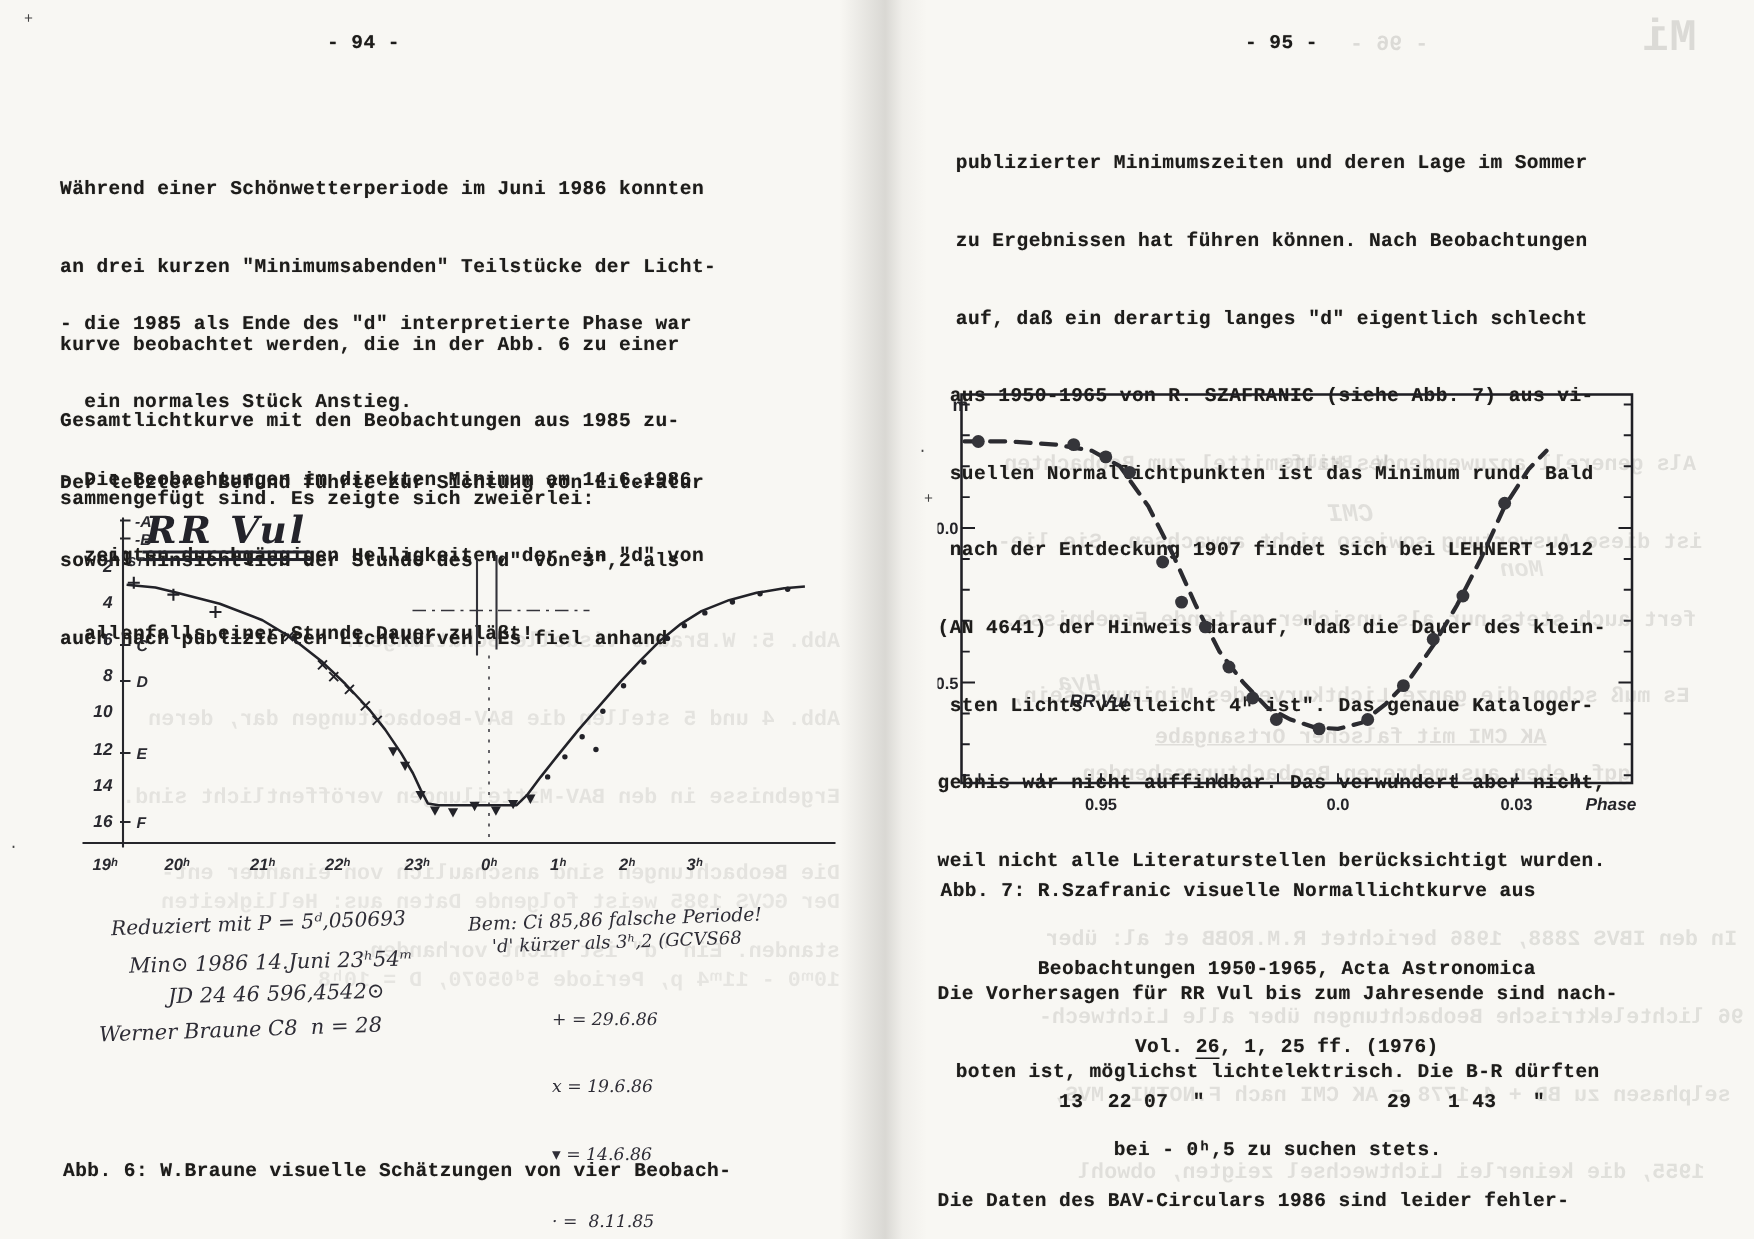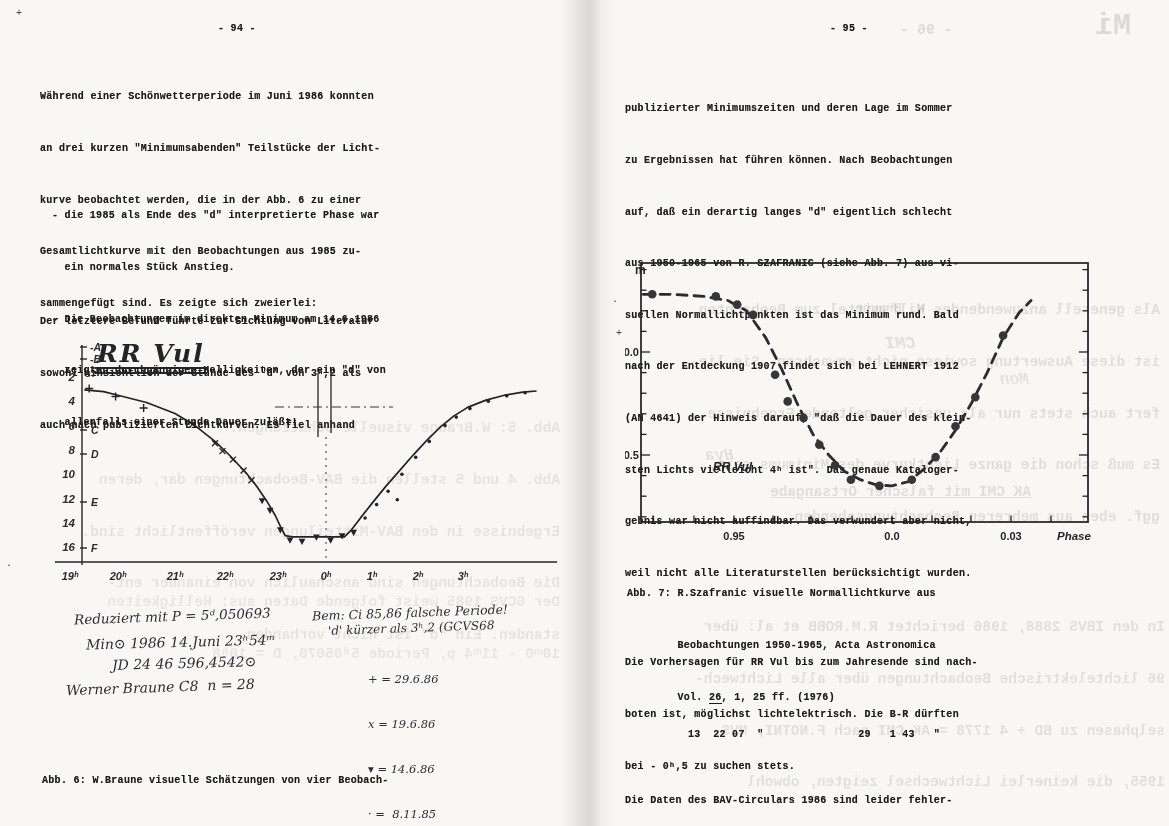--- a/index.html
+++ b/index.html
@@ -9,21 +9,21 @@
     font-family:"Liberation Mono","DejaVu Sans Mono",monospace;
   }
   .page{position:absolute;top:0;height:826px;}
   .gutter{
     position:absolute;left:560px;top:0;width:58px;height:826px;
     background:linear-gradient(90deg,rgba(110,105,98,0) 0%,rgba(95,92,86,0.16) 42%,rgba(95,92,86,0.20) 52%,rgba(110,105,98,0.06) 72%,rgba(110,105,98,0) 100%);
   }
   .tw{ 
     position:absolute;white-space:pre;
     font-family:"Liberation Mono","DejaVu Sans Mono",monospace;
-    font-weight:700;font-size:10px;line-height:17.2px;
+    font-weight:700;font-size:13px;line-height:17.2px;
     letter-spacing:0.3px;color:#1d1c1a;
     text-shadow:0 0 0.5px rgba(30,28,25,0.55);
   }
   .tw div{height:17.2px;white-space:pre;}
   .hw{ 
     position:absolute;white-space:pre;
     font-family:"DejaVu Serif","DejaVu Sans",serif;
     font-style:italic;color:#2e2d36;
   }
   .bleed{
@@ -51,29 +51,29 @@
     <div>Abb. 4 und 5 stellen die BAV-Beobachtungen dar, deren</div>
     <div>Ergebnisse in den BAV-Mitteilungen veröffentlicht sind.</div>
     <div>Die Beobachtungen sind anschaulich von einander ent-</div>
     <div>standen. Ein "d" ist nicht vorhanden.</div>
   </div>
   <div class="bleed" style="left:45px;top:560px;width:515px;opacity:0.09;">
     <div>Der GCVS 1985 weist folgende Daten aus: Helligkeiten</div>
     <div>10ᵐ0 - 11ᵐ4 p, Periode 5ᵈ05070, D = 10ʰ8</div>
   </div>
 
-  <div class="tw" style="left:40px;top:54px;">
+  <div class="tw" style="left:40px;top:83px;">
     <div>Während einer Schönwetterperiode im Juni 1986 konnten</div>
     <div>an drei kurzen "Minimumsabenden" Teilstücke der Licht-</div>
     <div>kurve beobachtet werden, die in der Abb. 6 zu einer</div>
     <div>Gesamtlichtkurve mit den Beobachtungen aus 1985 zu-</div>
     <div>sammengefügt sind. Es zeigte sich zweierlei:</div>
   </div>
 
-  <div class="tw" style="left:52px;top:173px;">
+  <div class="tw" style="left:40px;top:173px;">
     <div>- die 1985 als Ende des "d" interpretierte Phase war</div>
     <div>  ein normales Stück Anstieg.</div>
     <div>- Die Beobachtungen im direkten Minimum am 14.6.1986</div>
     <div>  zeigten durchgängigen Helligkeiten, der ein "d" von</div>
     <div>  allenfalls einer Stunde Dauer zuläßt!</div>
   </div>
 
   <div class="tw" style="left:40px;top:279px;">
     <div>Der letztere Befund führte zur Sichtung von Literatur</div>
     <div>sowohl hinsichtlich der Stunde des "d" von 3ʰ,2 als</div>
@@ -187,21 +187,21 @@
 
   <div class="tw" style="left:42px;top:738px;">
     <div>Abb. 6: W.Braune visuelle Schätzungen von vier Beobach-</div>
     <div>        tungsabenden 1985/86</div>
   </div>
 
   <div class="sp" style="left:16px;top:8px;">+</div>
   <div class="sp" style="left:6px;top:560px;">·</div>
 </div>
 
-<div class="page" style="left:610px;width:559px;">
+<div class="page" style="left:610px;width:559px;text-align:center;">
 
   <div class="tw" style="left:220px;top:20px;">- 95 -</div>
 
   <div class="bleed" style="left:290px;top:22px;opacity:0.15;">- 96 -</div>
   <div class="bleed" style="left:485px;top:18px;font-size:30px;opacity:0.15;">Mi</div>
   <div class="bleed" style="left:30px;top:268px;width:520px;opacity:0.13;">
     <div>Als generell anzuwendendes Hilfsmittel zum Beobachten</div>
     <div>ist diese Auswertung sowieso nicht anwachsen. Sie lie-</div>
     <div>fert auch stets nur als unsicher geltende Ergebnisse.</div>
     <div>Es muß schon die ganze Lichtkurve des Minimums sein,</div>

